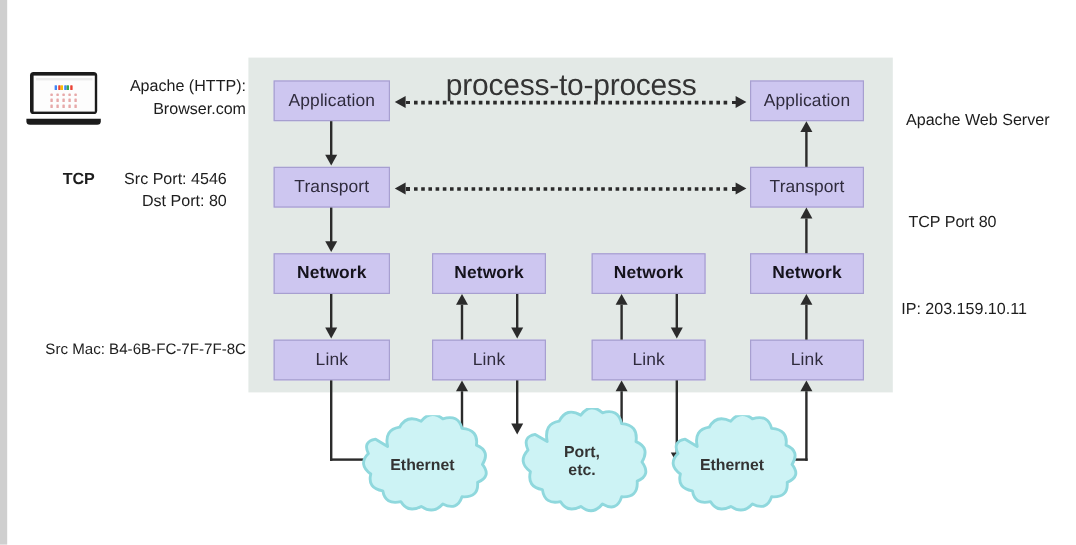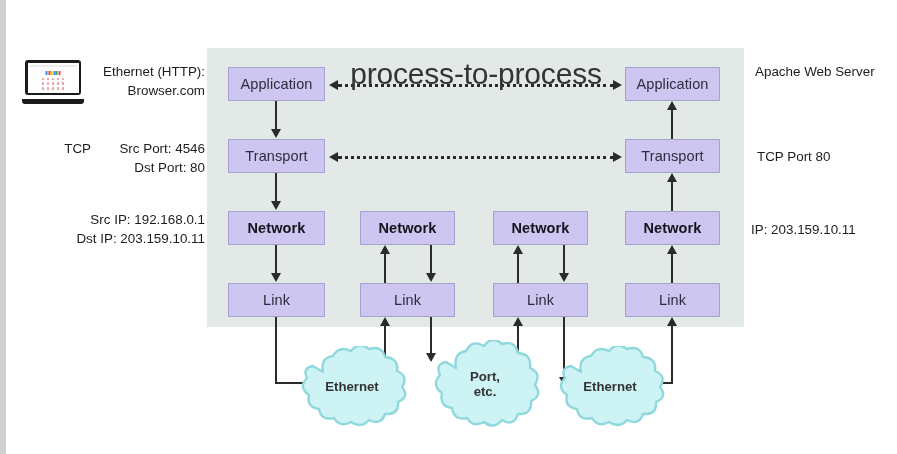--- a/index.html
+++ b/index.html
@@ -43,28 +43,28 @@
   .ahead.up    { border-left:5.5px solid transparent; border-right:5.5px solid transparent; border-bottom:9px solid #2b2b2b; }
   .ahead.left  { border-top:5.5px solid transparent; border-bottom:5.5px solid transparent; border-right:9px solid #2b2b2b; }
   .ahead.right { border-top:5.5px solid transparent; border-bottom:5.5px solid transparent; border-left:9px solid #2b2b2b; }
 
   .dashed {
     position:absolute; height:0;
     border-top:3px dotted #2b2b2b;
   }
   .dashlabel {
     position:absolute; text-align:center;
-    font-size:30px; color:#343434; white-space:nowrap;
+    font-size:25px; color:#343434; white-space:nowrap;
     letter-spacing:-.2px;
   }
 
   
   .ann { position:absolute; font-size:13.4px; color:#1d1d1d; line-height:1.38; white-space:nowrap; }
   .ann.r { text-align:right; }
-  .ann.l { text-align:left; }
+  .ann.l { text-align:left;margin-top:28px; }
 
   
   .laptop { position:absolute; left:22px; top:60px; width:62px; height:44px; }
   .laptop .lid {
     position:absolute; left:3px; top:0; width:56px; height:35px;
     background:#1b1b1b; border-radius:3px; padding:2.5px;
   }
   .laptop .screen { width:100%; height:100%; background:#fdfdfd; position:relative; overflow:hidden; }
   .laptop .bar { position:absolute; left:2px; top:2px; right:2px; height:2px; background:#ececec; }
   .laptop .glogo {
@@ -130,36 +130,33 @@
               <span></span>
               <span></span>
             </div>
         </div>
       </div>
     </div>
     <div class="base"></div>
   </div>
 
   <div class="ann r" style="left:85px; top:63px; width:120px;">
-    <div>Ethernet (HTTP):</div>
+    <div>Apache (HTTP):</div>
     <div>Browser.com</div>
   </div>
 
-  <div class="ann" style="left:36px; top:140px; width:55px; text-align:right; font-weight:400;">TCP</div>
-  <div class="ann r" style="left:95px; top:140px; width:110px;">
+  <div class="ann" style="left:24px; top:140px; width:55px; text-align:right; font-weight:700;">TCP</div>
+  <div class="ann r" style="left:79px; top:140px; width:110px;">
     <div>Src Port: 4546</div>
     <div>Dst Port: 80</div>
   </div>
 
-  <div class="ann r" style="left:25px; top:211px; width:180px;">
-    <div>Src IP: 192.168.0.1</div>
-    <div>Dst IP: 203.159.10.11</div>
-  </div>
 
   <div class="ann r" style="left:14px; top:283px; width:191px; font-size:12.6px;">
+    <div>Src Mac: B4-6B-FC-7F-7F-8C</div>
   </div>
 
   <div class="ann l" style="left:755px; top:63px;">
     <div>Apache Web Server</div>
   </div>
   <div class="ann l" style="left:757px; top:148px;">TCP Port 80</div>
   <div class="ann l" style="left:751px; top:221px;">IP: 203.159.10.11</div>
 
   <div class="panel"></div>
 

